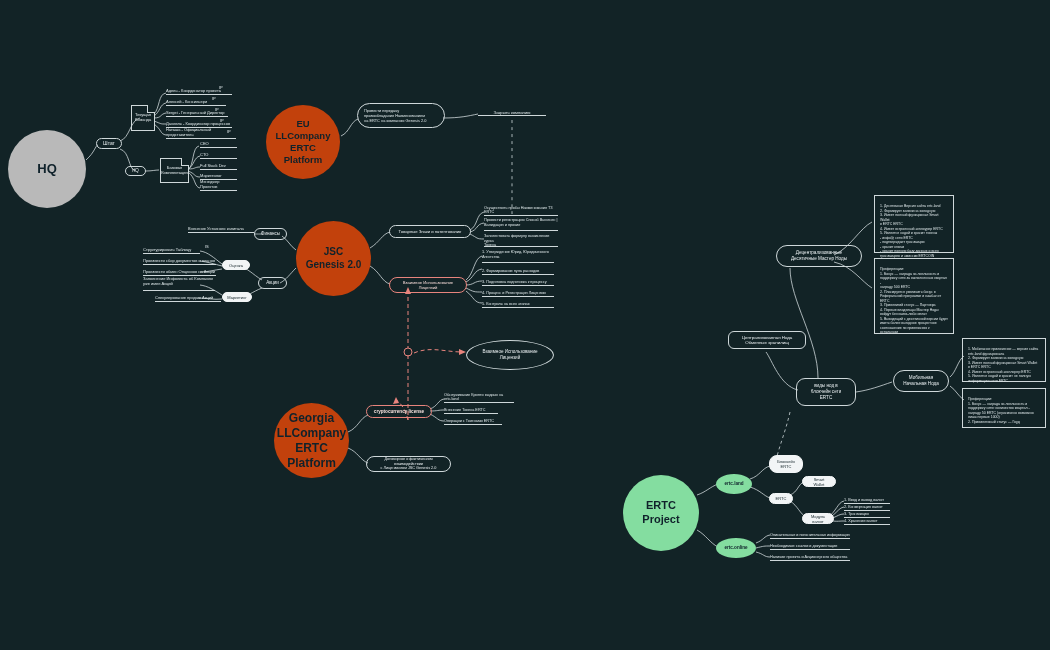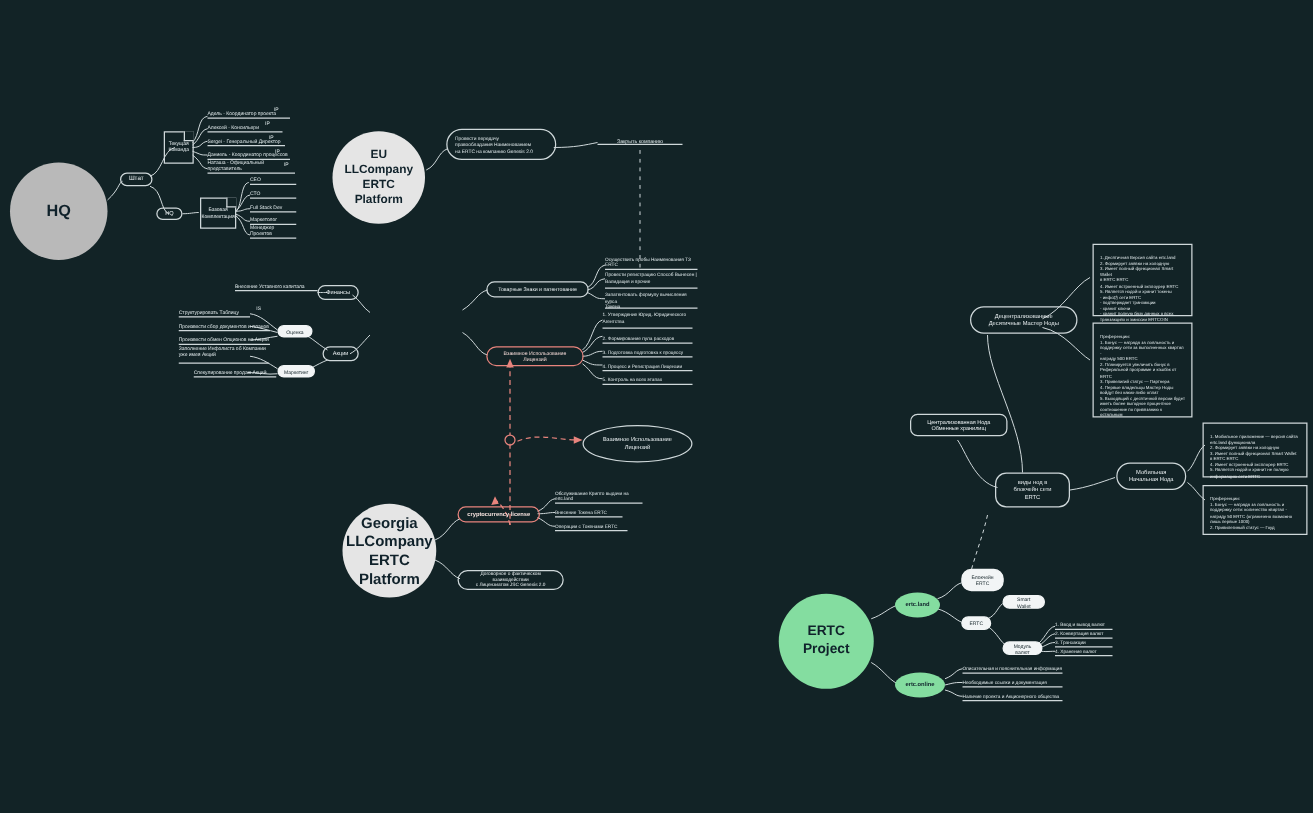--- a/index.html
+++ b/index.html
@@ -5,21 +5,21 @@
   html,body{margin:0;padding:0;background:#122326;}
   body{width:1050px;height:650px;overflow:hidden;font-family:"Liberation Sans",sans-serif;}
   #canvas{position:relative;width:1050px;height:650px;background:#122326;}
   svg.links{position:absolute;left:0;top:0;width:1050px;height:650px;pointer-events:none;}
   .node{position:absolute;box-sizing:border-box;}
 
   
   .circ{border-radius:50%;display:flex;align-items:center;justify-content:center;text-align:center;
         font-weight:bold;color:#10222b;line-height:1.25;}
   .circ.grey{background:#b9b9b9;}
-  .circ.blue{background:#e5e5e5;}
+  .circ.blue{background:#c2410c;}
   .circ.green{background:#84dda0;}
 
   
   .pill{border:1px solid #cfd8da;border-radius:11px;background:transparent;color:#e8eef0;
         display:flex;align-items:center;justify-content:center;text-align:center;
         padding:2px 5px;line-height:1.25;}
   .pill.white{background:#f2f5f6;color:#16262b;border-color:#f2f5f6;border-radius:9px;}
   .pill.red{border-color:#e8847d;color:#f3d9d6;border-radius:9px;}
   .pill.redtxt{border-color:#e8847d;color:#f6e2df;}
   .oval{border:1px solid #cfd8da;border-radius:50%/50%;background:transparent;color:#e8eef0;
@@ -242,20 +242,24 @@
   <div class="node callout" style="left:357px;top:103px;width:88px;height:25px;font-size:3.9px;white-space:pre-line;display:flex;align-items:center;">
     <span>Провести передачу
 правообладания Наименованием
 на ERTC на компанию Genesis 2.0</span>
   </div>
 
   <div class="node leaf" style="left:478px;top:106px;width:68px;height:10px;font-size:4.2px;border-bottom:0.7px solid #cfd8da;justify-content:center;">
     <span>Закрыть компанию</span>
   </div>
 
+  <div class="node circ blue" style="left:296px;top:221px;width:75px;height:75px;font-size:10px;white-space:pre-line;">
+    <span>JSC
+Genesis 2.0</span>
+  </div>
 
   <div class="node pill" style="left:254px;top:228px;width:33px;height:12px;font-size:4.5px;">
     <span>Финансы</span>
   </div>
   <div class="node leaf" style="left:188px;top:224px;width:66px;height:9px;font-size:4px;border-bottom:0.7px solid #cfd8da;">
     <span>Внесение Уставного капитала</span>
   </div>
 
   <div class="node pill" style="left:258px;top:277px;width:29px;height:12px;font-size:4.5px;">
     <span>Акции</span>

